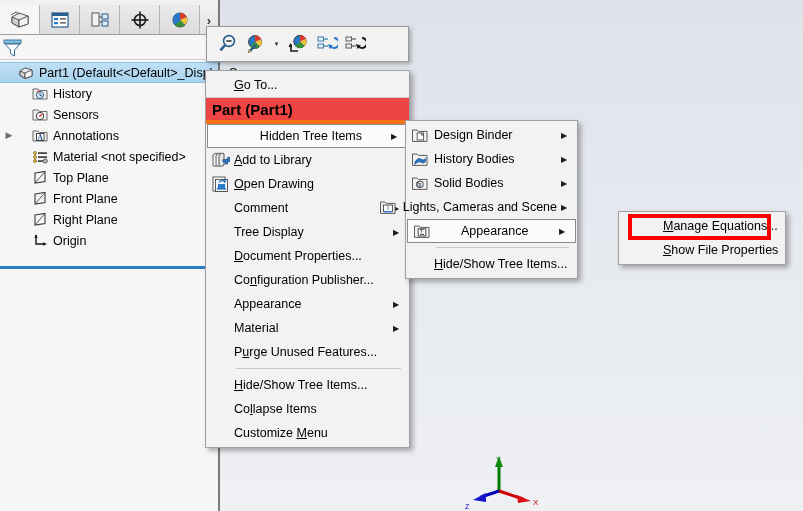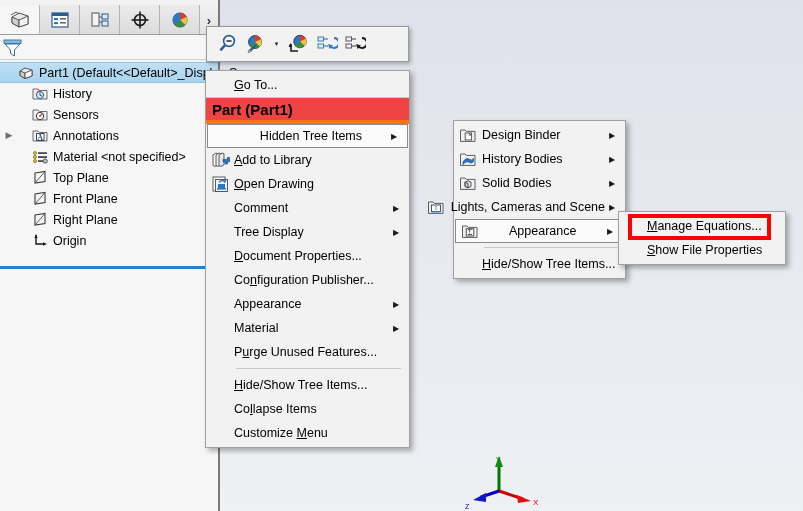--- a/index.html
+++ b/index.html
@@ -196,22 +196,22 @@
   .menu {
     position: absolute;
     background: #f2f2f2;
     border: 1px solid #a0a0a0;
     box-shadow: 3px 3px 5px rgba(0,0,0,0.30);
     padding: 2px 0;
     box-sizing: border-box;
     z-index: 40;
   }
   #menu-main  { left: 205px; top: 70px;  width: 205px; }
-  #menu-sub   { left: 405px; top: 120px; width: 173px; z-index: 50; margin-left: 48px; }
-  #menu-sub2  { left: 618px; top: 211px; width: 168px; z-index: 60; }
+  #menu-sub   { left: 405px; top: 120px; width: 173px; z-index: 50; }
+  #menu-sub2  { left: 618px; top: 211px; width: 168px; z-index: 60; padding-left: 16px; }
 
   .mi {
     height: 24px;
     display: flex;
     align-items: center;
     font-size: 12.5px;
     color: #000;
     padding: 0 6px 0 0;
     box-sizing: border-box;
     position: relative;

